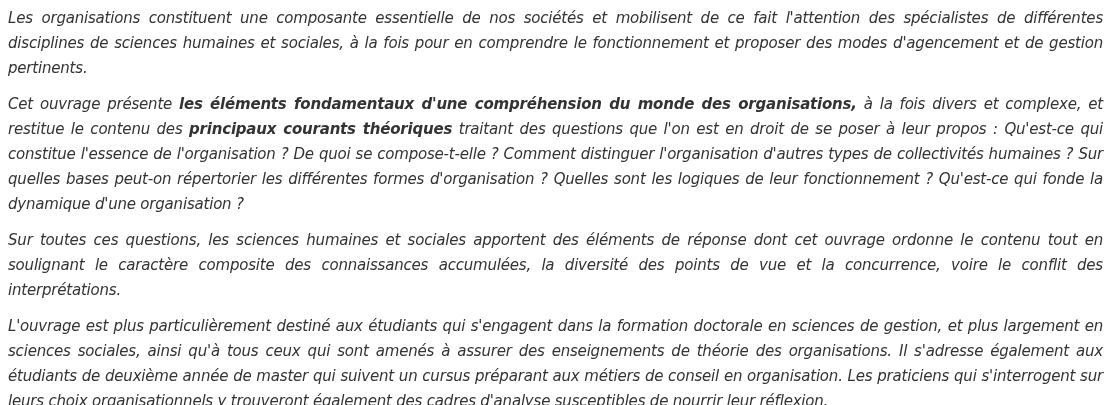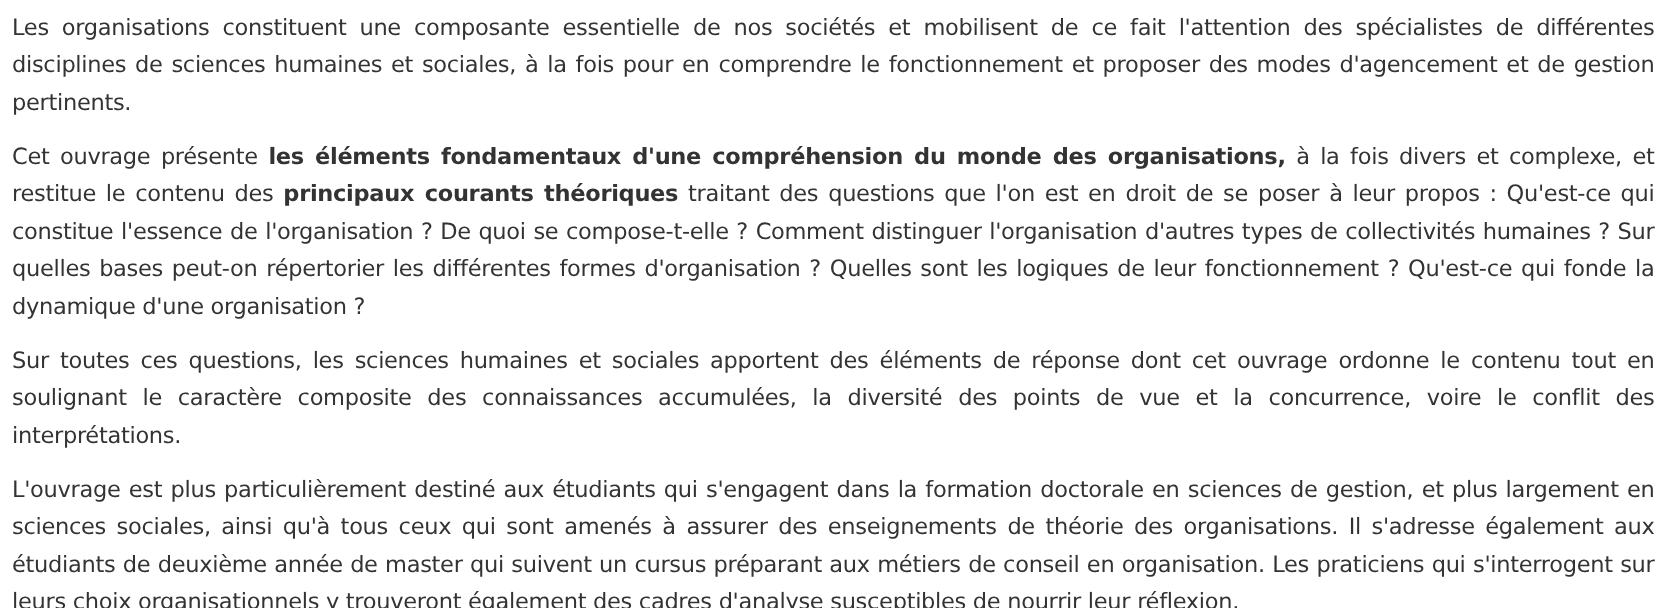--- a/index.html
+++ b/index.html
@@ -16,20 +16,21 @@
     font-family: "DejaVu Sans", "Liberation Sans", sans-serif;
     color: #333333;
     font-size: 15px;
     line-height: 25px;
     letter-spacing: -0.2px;
   }
   .para {
     margin: 0 0 11px 0;
     text-align: justify;
     text-justify: inter-word;
+    font-style: italic;
   }
   .para:last-child {
     margin-bottom: 0;
   }
   .para strong {
     font-weight: bold;
   }
 </style>
 </head>
 <body>

